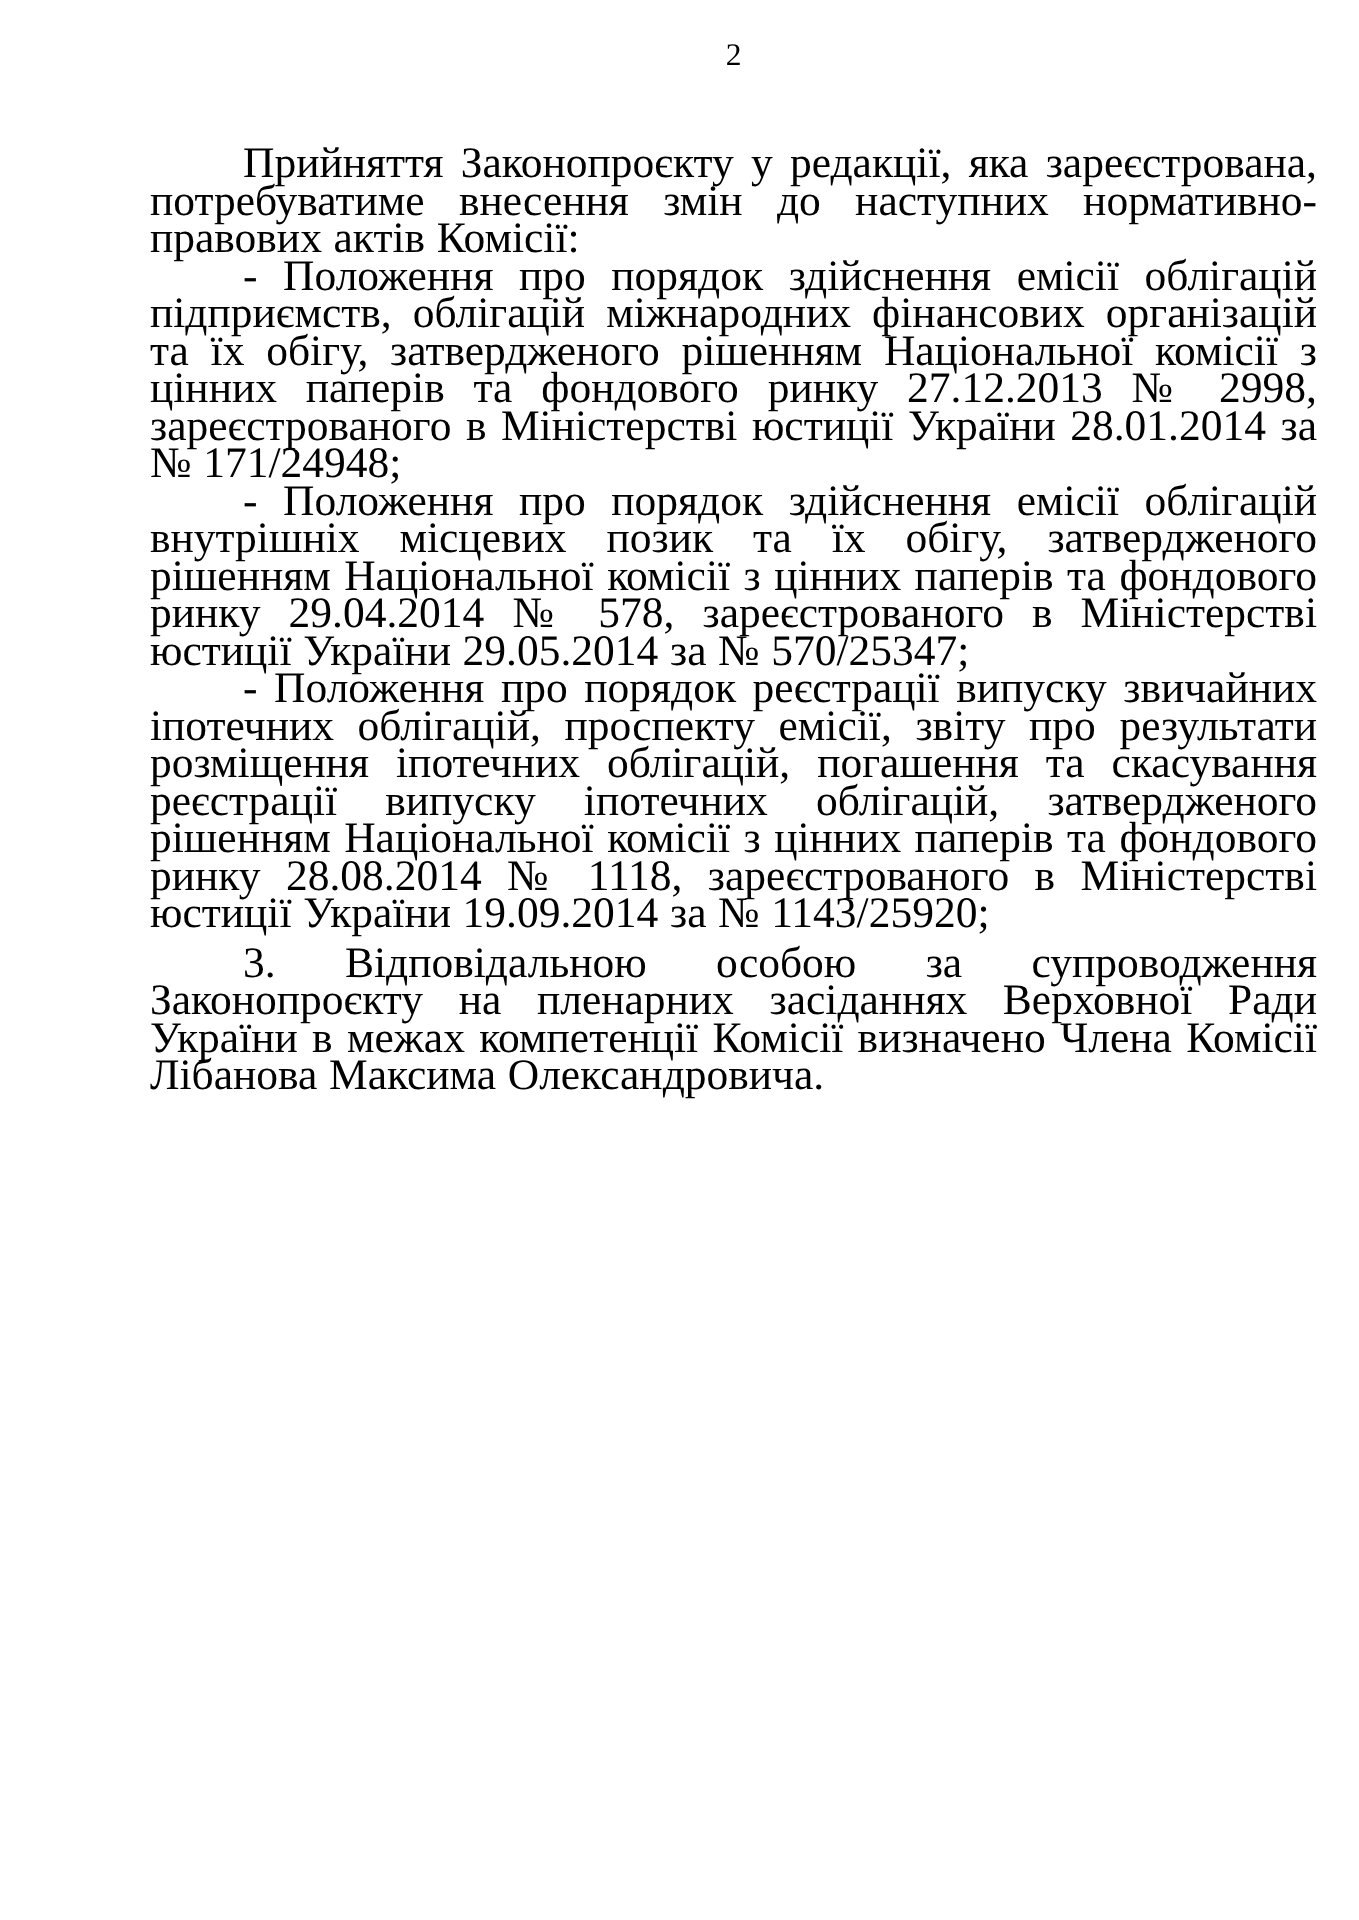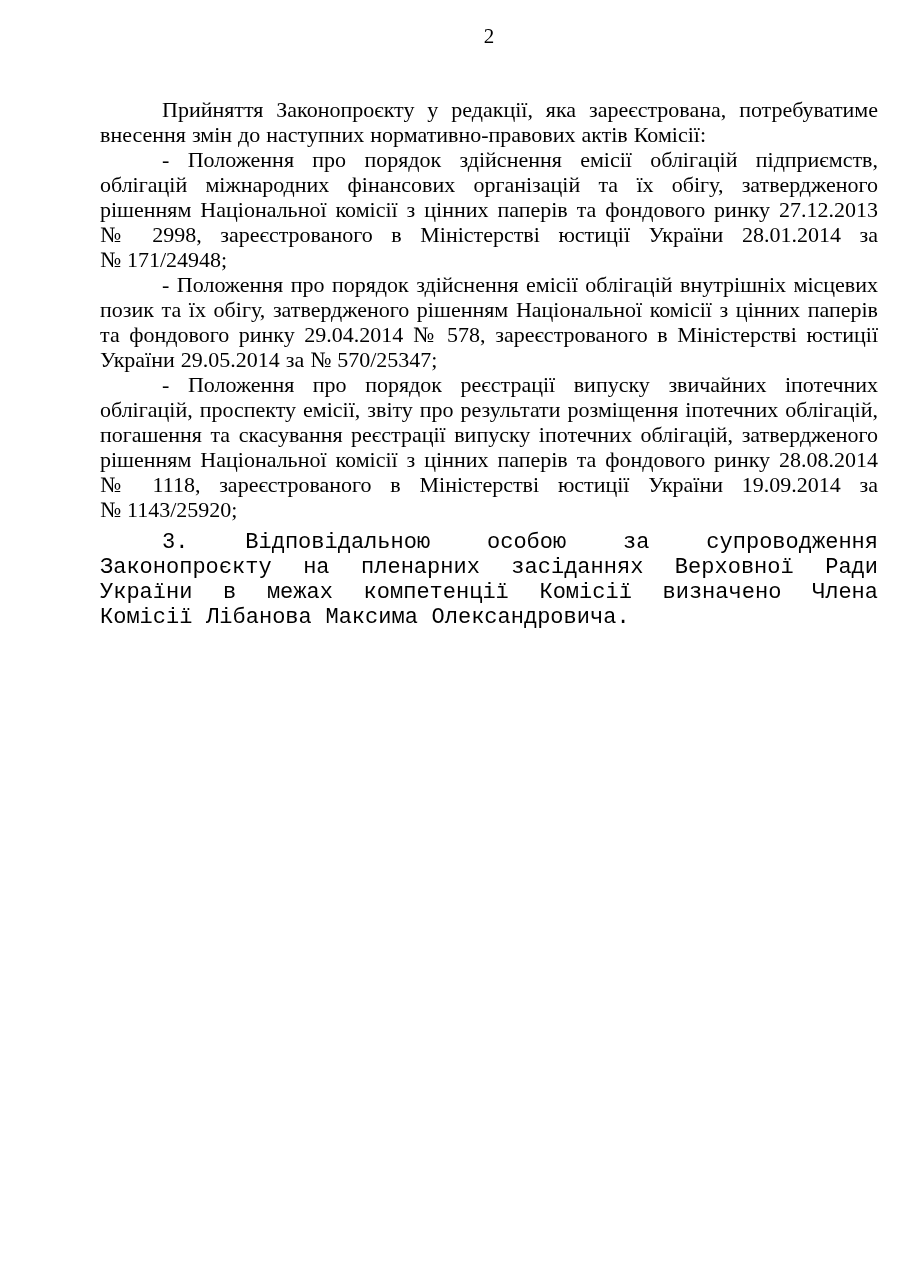--- a/index.html
+++ b/index.html
@@ -22,29 +22,28 @@
     padding: 24px 28px 0 100px;
   }
   .page-number {
     font-size: 21px;
     line-height: 25px;
     text-align: center;
     margin-bottom: 48px;
   }
   .body-text p {
     margin: 0;
-    font-size: 22px;
+    font-size: 29px;
     line-height: 25px;
     text-align: justify;
     text-indent: 62px;
     word-spacing: 0.5px;
   }
   .body-text p.spaced-before {
     margin-top: 8px;
-    font-family: Liberation Mono, monospace;
   }
 </style>
 </head>
 <body>
 
 <div class="page">
   <div class="page-number">2</div>
 
   <div class="body-text">
     <p>Прийняття Законопроєкту у редакції, яка зареєстрована, потребуватиме внесення змін до наступних нормативно-правових актів Комісії:</p>

